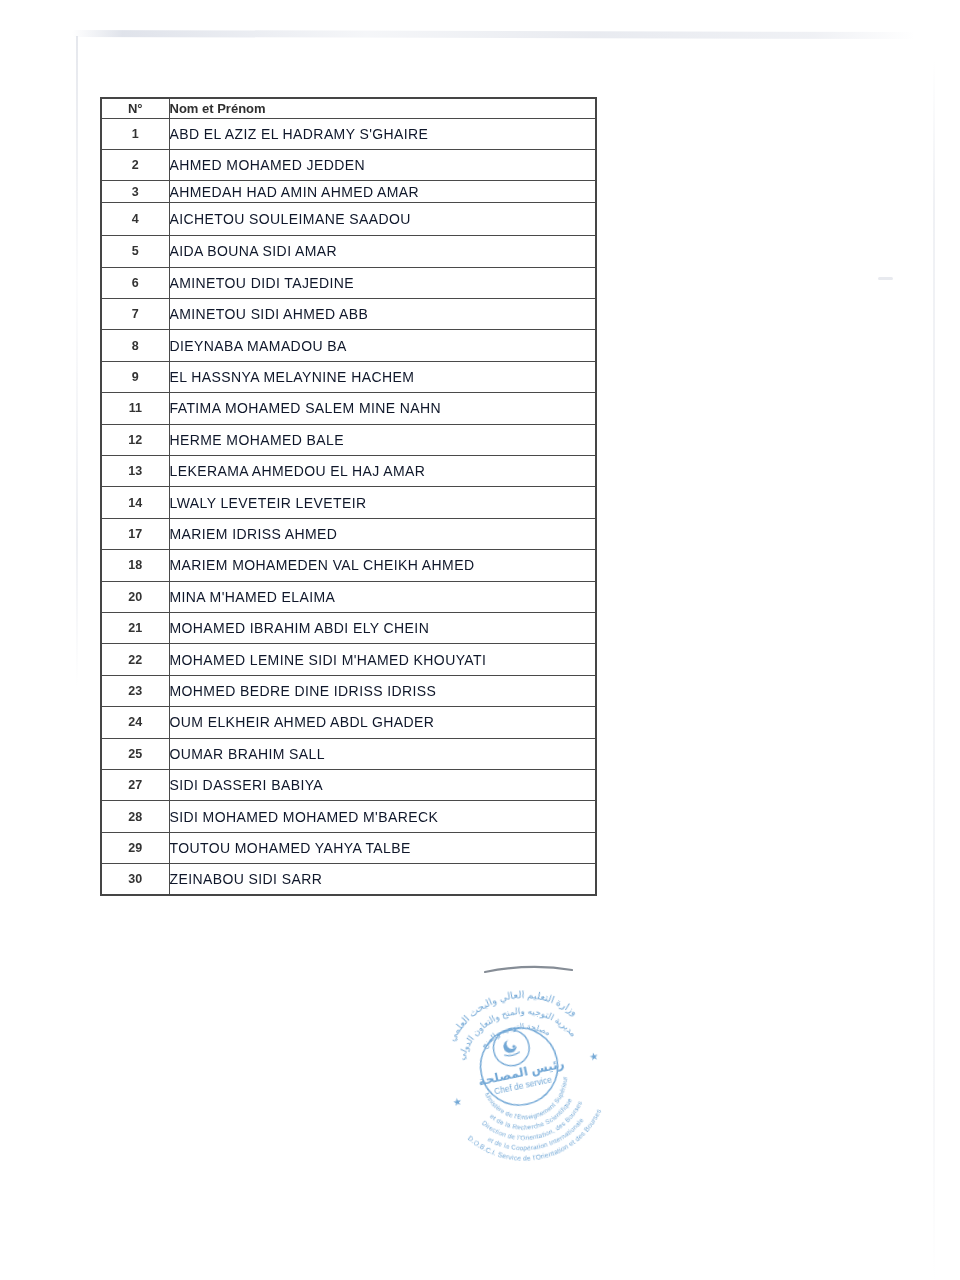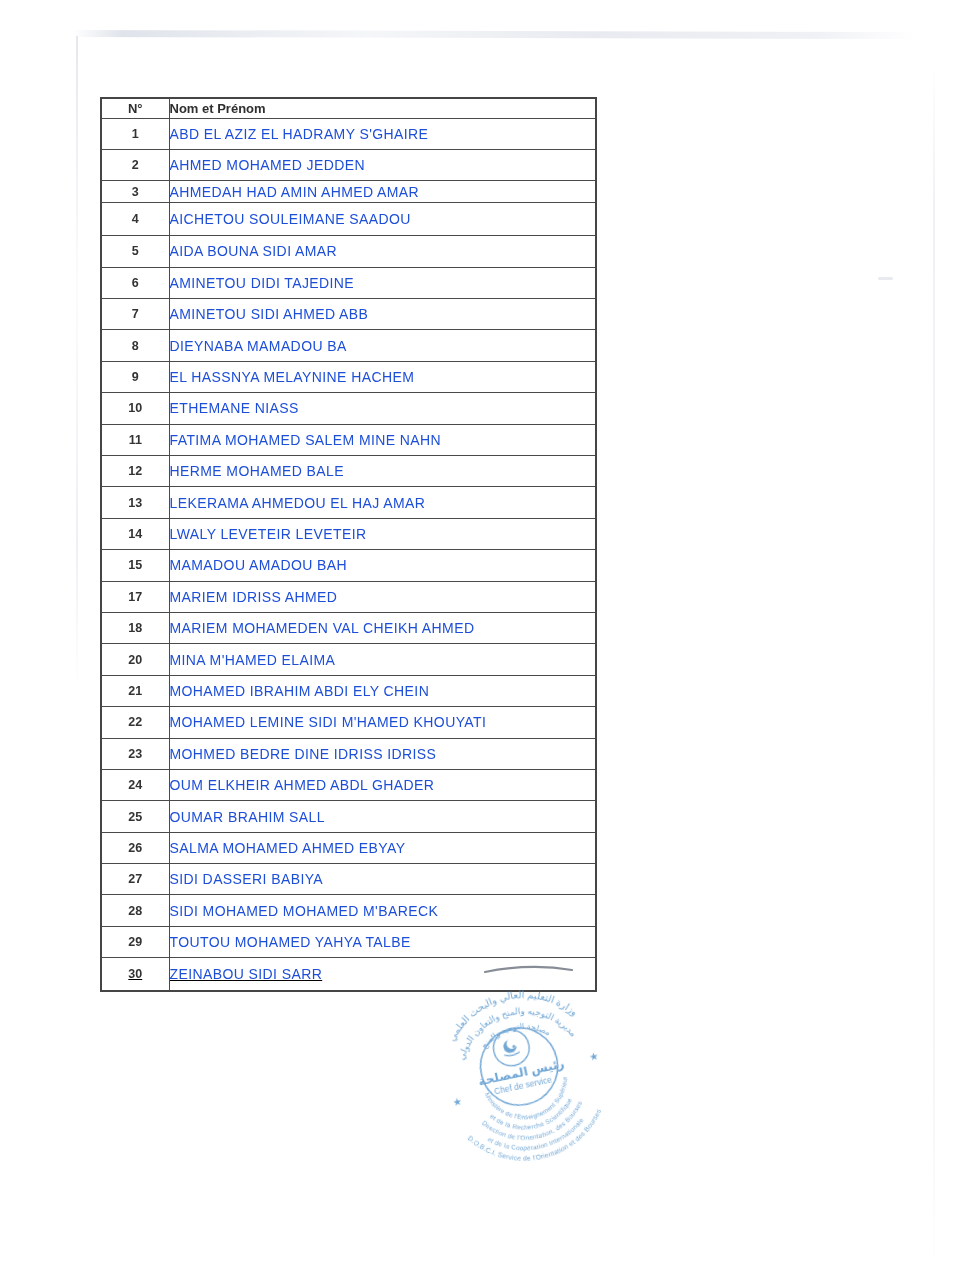--- a/index.html
+++ b/index.html
@@ -41,21 +41,21 @@
   th.h-num{text-align:center;}
   th.h-name{text-align:left;padding-left:5px;}
   tbody tr{height:31.4px;}
   tbody tr:nth-child(3){height:22px;}
   tbody tr:nth-child(4){height:33px;}
   tbody tr:nth-child(28){height:33px;text-decoration:underline;}
   tbody tr:nth-child(30){height:43px;}
   td.num{text-align:center;font-weight:bold;font-size:12.5px;color:#333333;}
   td.name{
     text-align:left;padding-left:5px;font-size:14px;letter-spacing:.4px;
-    color:#1d4ed8;white-space:nowrap;overflow:hidden;
+    color:#0f172a;white-space:nowrap;overflow:hidden;
   }
   
   .pen-mark{position:absolute;left:484px;top:962px;width:92px;height:16px;}
   
   .stamp{
     position:absolute;left:430px;top:982px;width:188px;height:188px;
     transform:rotate(-12deg);opacity:.88;filter:blur(.2px);
     pointer-events:none;
   }
   .stamp svg{width:100%;height:100%;}
@@ -113,44 +113,36 @@
           </tr>
           <tr>
             <td class="num">8</td>
             <td class="name">DIEYNABA MAMADOU BA</td>
           </tr>
           <tr>
             <td class="num">9</td>
             <td class="name">EL HASSNYA MELAYNINE HACHEM</td>
           </tr>
           <tr>
-            <td class="num">10</td>
-            <td class="name">ETHEMANE NIASS</td>
-          </tr>
-          <tr>
             <td class="num">11</td>
             <td class="name">FATIMA MOHAMED SALEM MINE NAHN</td>
           </tr>
           <tr>
             <td class="num">12</td>
             <td class="name">HERME MOHAMED BALE</td>
           </tr>
           <tr>
             <td class="num">13</td>
             <td class="name">LEKERAMA AHMEDOU EL HAJ AMAR</td>
           </tr>
           <tr>
             <td class="num">14</td>
             <td class="name">LWALY LEVETEIR LEVETEIR</td>
           </tr>
           <tr>
-            <td class="num">15</td>
-            <td class="name">MAMADOU AMADOU BAH</td>
-          </tr>
-          <tr>
             <td class="num">17</td>
             <td class="name">MARIEM IDRISS AHMED</td>
           </tr>
           <tr>
             <td class="num">18</td>
             <td class="name">MARIEM MOHAMEDEN VAL CHEIKH AHMED</td>
           </tr>
           <tr>
             <td class="num">20</td>
             <td class="name">MINA M'HAMED ELAIMA</td>
@@ -167,24 +159,20 @@
             <td class="num">23</td>
             <td class="name">MOHMED BEDRE DINE IDRISS IDRISS</td>
           </tr>
           <tr>
             <td class="num">24</td>
             <td class="name">OUM ELKHEIR AHMED ABDL GHADER</td>
           </tr>
           <tr>
             <td class="num">25</td>
             <td class="name">OUMAR BRAHIM SALL</td>
-          </tr>
-          <tr>
-            <td class="num">26</td>
-            <td class="name">SALMA MOHAMED AHMED EBYAY</td>
           </tr>
           <tr>
             <td class="num">27</td>
             <td class="name">SIDI DASSERI BABIYA</td>
           </tr>
           <tr>
             <td class="num">28</td>
             <td class="name">SIDI MOHAMED MOHAMED M'BARECK</td>
           </tr>
           <tr>

